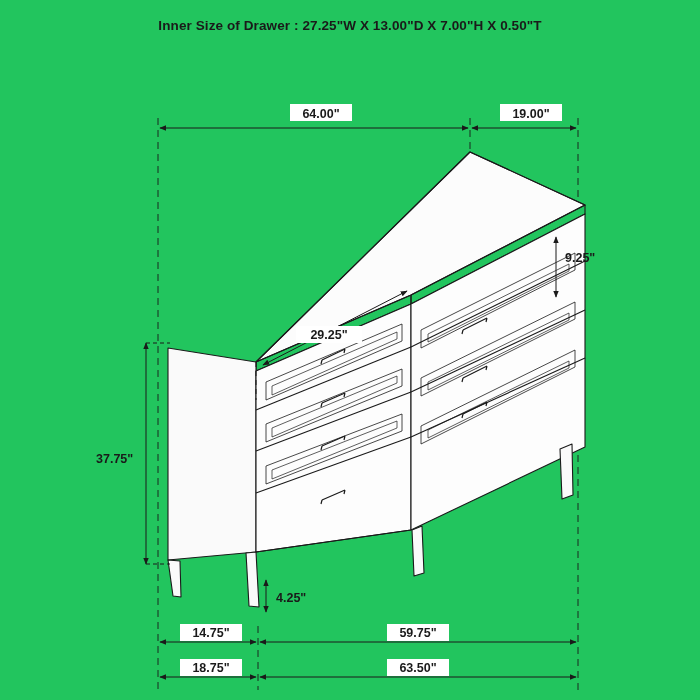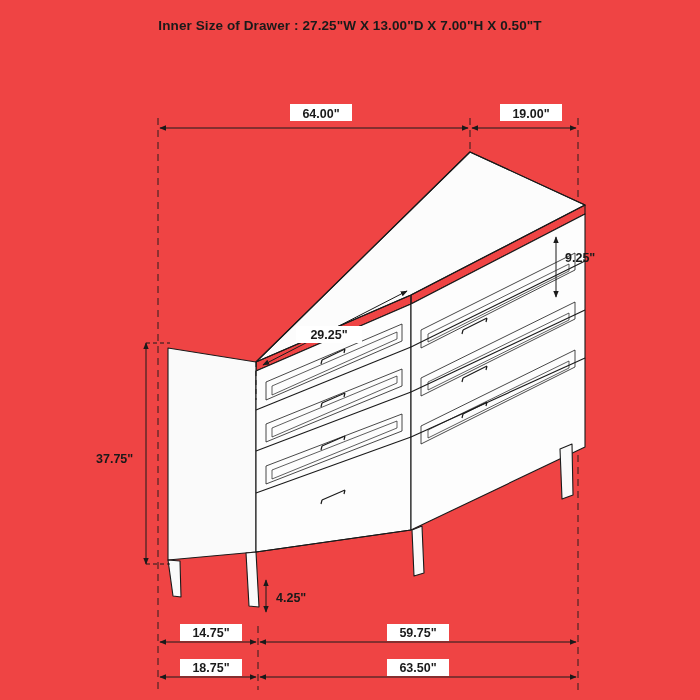--- a/index.html
+++ b/index.html
@@ -4,21 +4,21 @@
 <style>
   html, body {
     margin: 0;
     padding: 0;
     background: #ffffff;
   }
   #page {
     position: relative;
     width: 700px;
     height: 700px;
-    background: #ef4444;
+    background: #22c55e;
     font-family: "Liberation Sans", sans-serif;
     overflow: hidden;
   }
   #title {
     position: absolute;
     top: 18px;
     left: 0;
     width: 700px;
     text-align: center;
     font-size: 13.5px;

